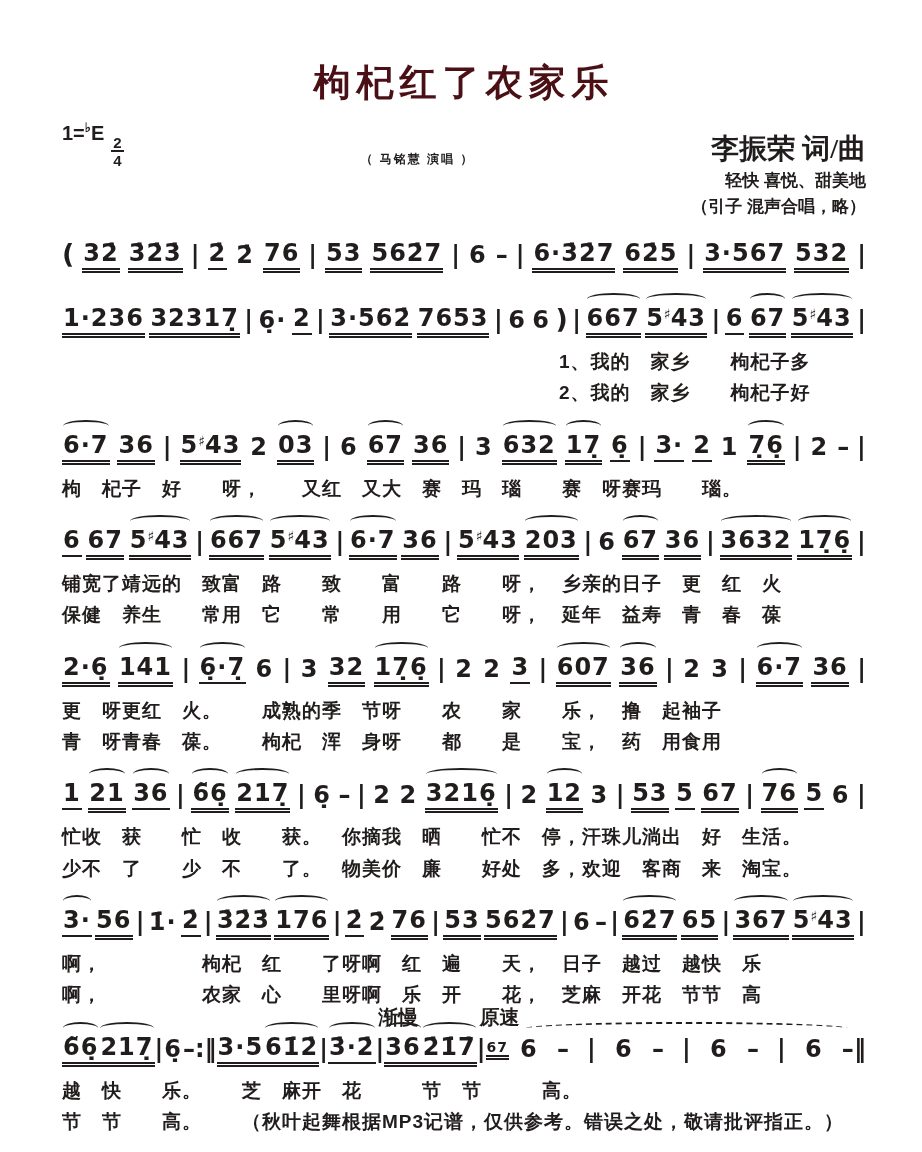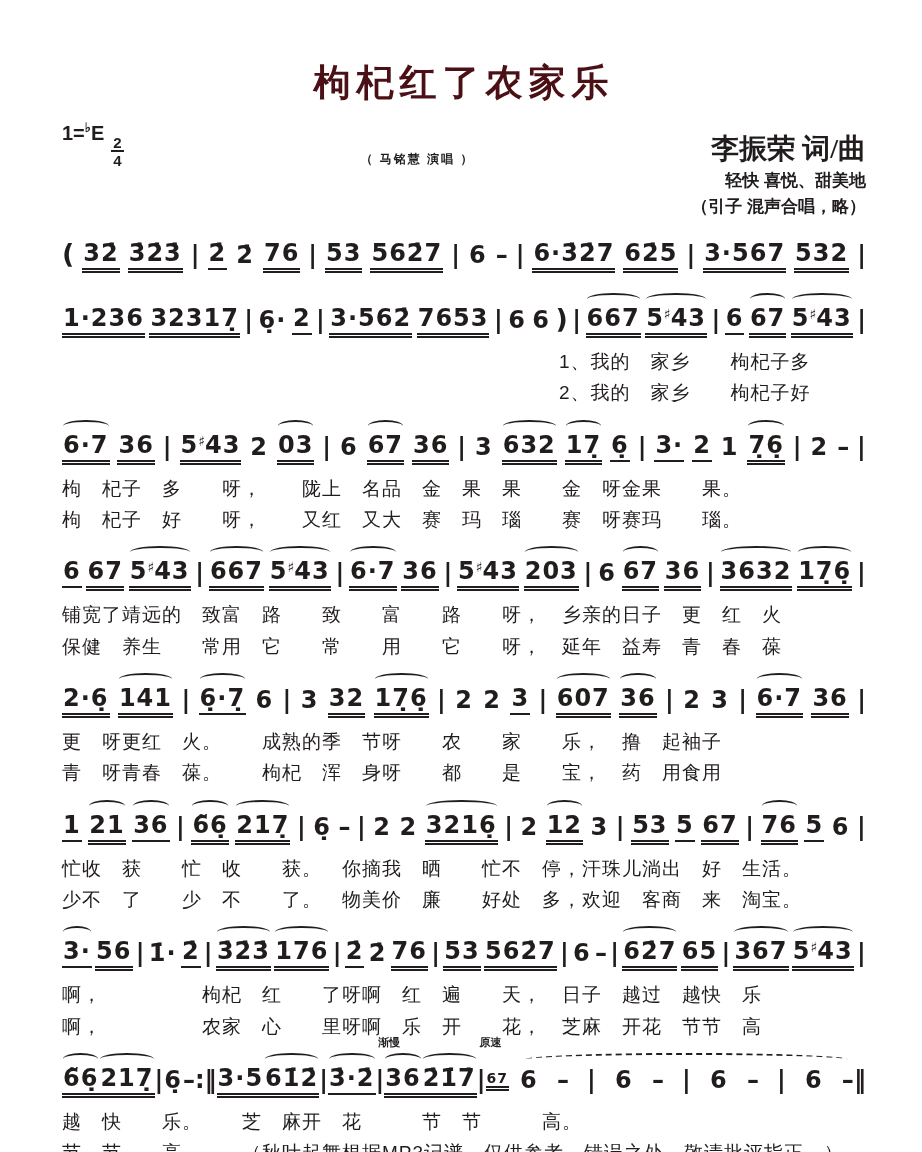--- a/index.html
+++ b/index.html
@@ -38,28 +38,28 @@
   .u1{border-bottom:2px solid var(--ink);}
   .u2{border-bottom:2px solid var(--ink);}
   .u2::after{content:'';position:absolute;left:0;right:0;bottom:-5px;height:2px;
              background:var(--ink);}
   .arc::before{content:'';position:absolute;left:1px;right:1px;top:-13px;height:10px;
                border-top:2px solid var(--ink);border-radius:100% 100% 0 0;}
   .sharp{font-style:normal;font-size:14px;vertical-align:7px;letter-spacing:0;}
   .grace{font-size:14px;transform:translateY(-7px);padding-bottom:1px;}
   .tempo-anchor{position:relative;width:0;height:0;}
   .tempo-label{position:absolute;left:-6px;top:-60px;font-style:normal;
-               font-size:11px;font-weight:700;white-space:nowrap;
+               font-size:20px;font-weight:700;white-space:nowrap;
                font-family:"Liberation Sans",sans-serif;text-align:right;}
   .wide-slur{display:flex;flex:1;justify-content:space-between;align-items:flex-end;
              position:relative;margin-left:10px;}
   .wide-slur::before{content:'';position:absolute;left:6px;right:6px;top:-15px;height:11px;
              border-top:2px dashed var(--ink);border-radius:100% 100% 0 0;}
 
-  .lyric-line{font-size:19px;font-weight:400;line-height:1.65;white-space:pre;
+  .lyric-line{font-size:19px;font-weight:700;line-height:1.65;white-space:pre;
               letter-spacing:1px;}
 </style>
 </head>
 <body>
 
 <div class="sheet">
 
   <div class="title">枸杞红了农家乐</div>
 
   <div class="header-meta">
@@ -145,21 +145,20 @@
           <span class="sym barline">|</span>
           <span class="u1 tok">3·</span>
           <span class="u1 tok">2</span>
           <span class="tok">1</span>
           <span class="arc u2 tok">7̣6̣</span>
           <span class="sym barline">|</span>
           <span class="tok">2</span>
           <span class="sym dash">–</span>
           <span class="sym barline">|</span>
         </div>
-        <div class="lyric-line">枸　杞子　多　　呀，　　陇上　名品　金　果　果　　金　呀金果　　果。</div>
         <div class="lyric-line">枸　杞子　好　　呀，　　又红　又大　赛　玛　瑙　　赛　呀赛玛　　瑙。</div>
       </div>
       <div class="system">
         <div class="music-line">
           <span class="u1 tok">6</span>
           <span class="u2 tok">67</span>
           <span class="arc u2 tok">5<i class="sharp">♯</i>43</span>
           <span class="sym barline">|</span>
           <span class="arc u2 tok">667</span>
           <span class="arc u2 tok">5<i class="sharp">♯</i>43</span>

